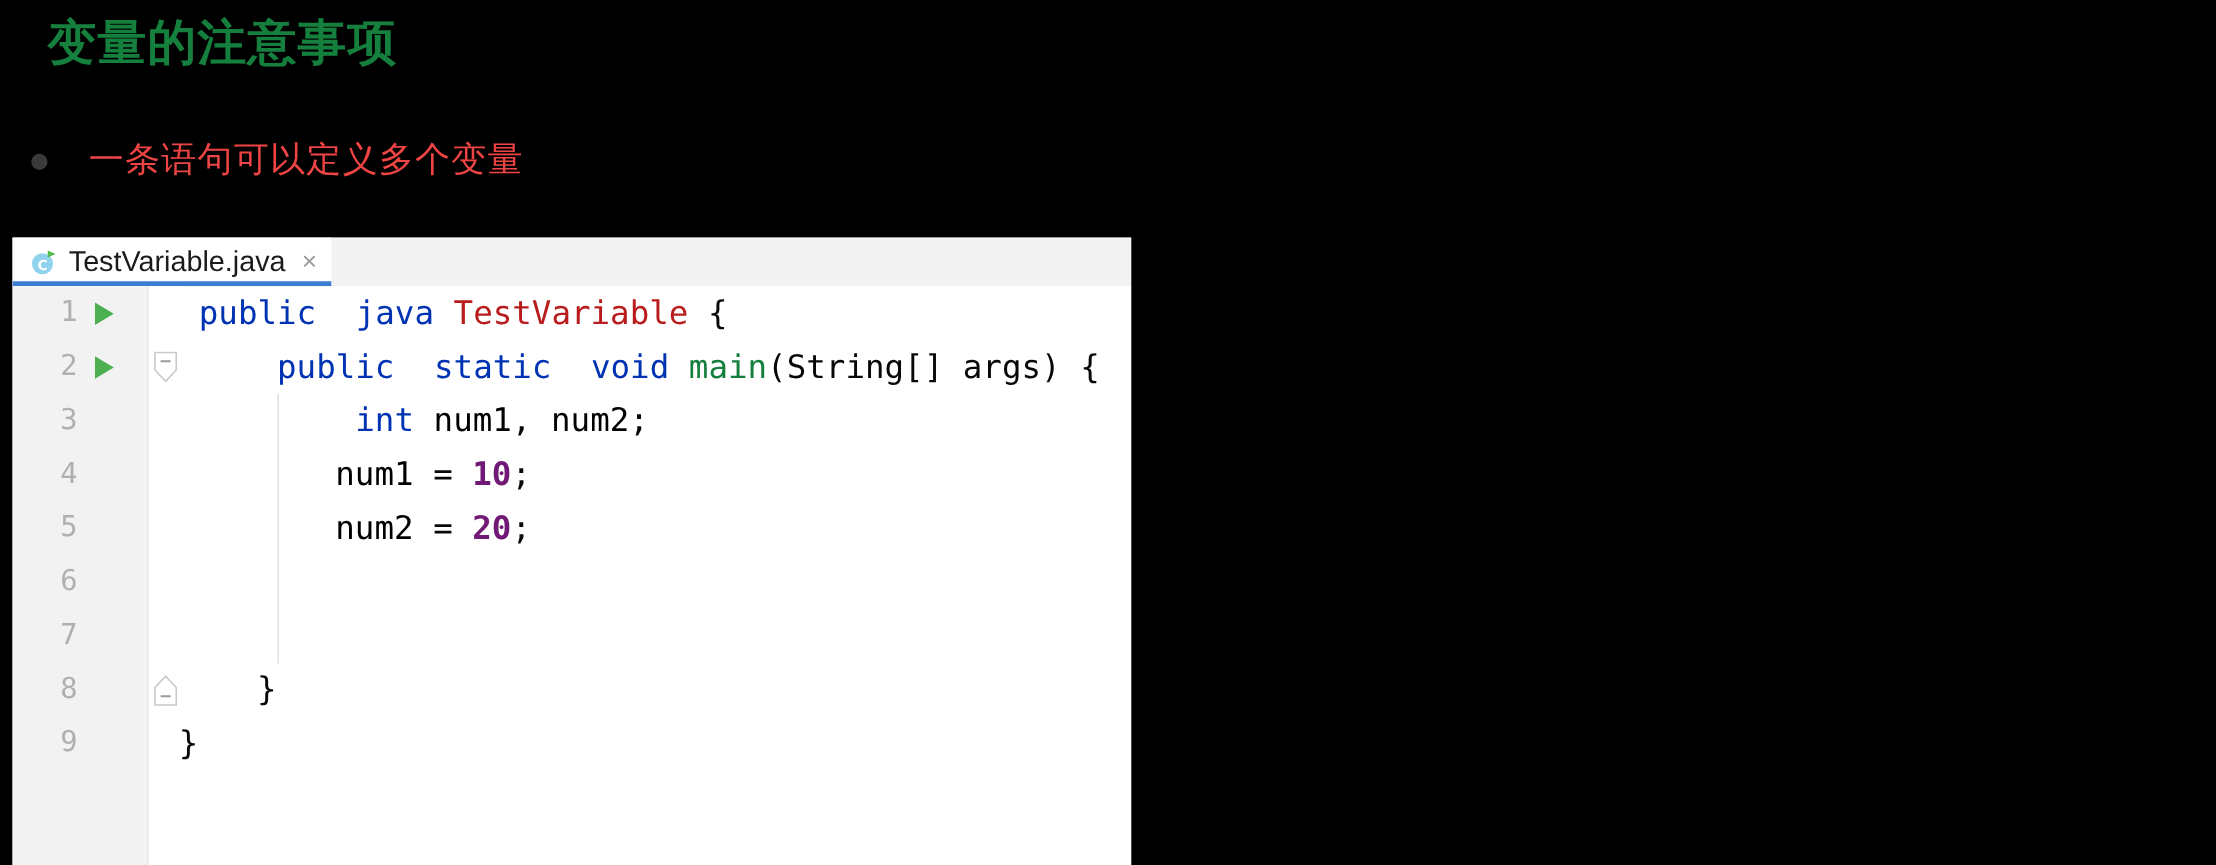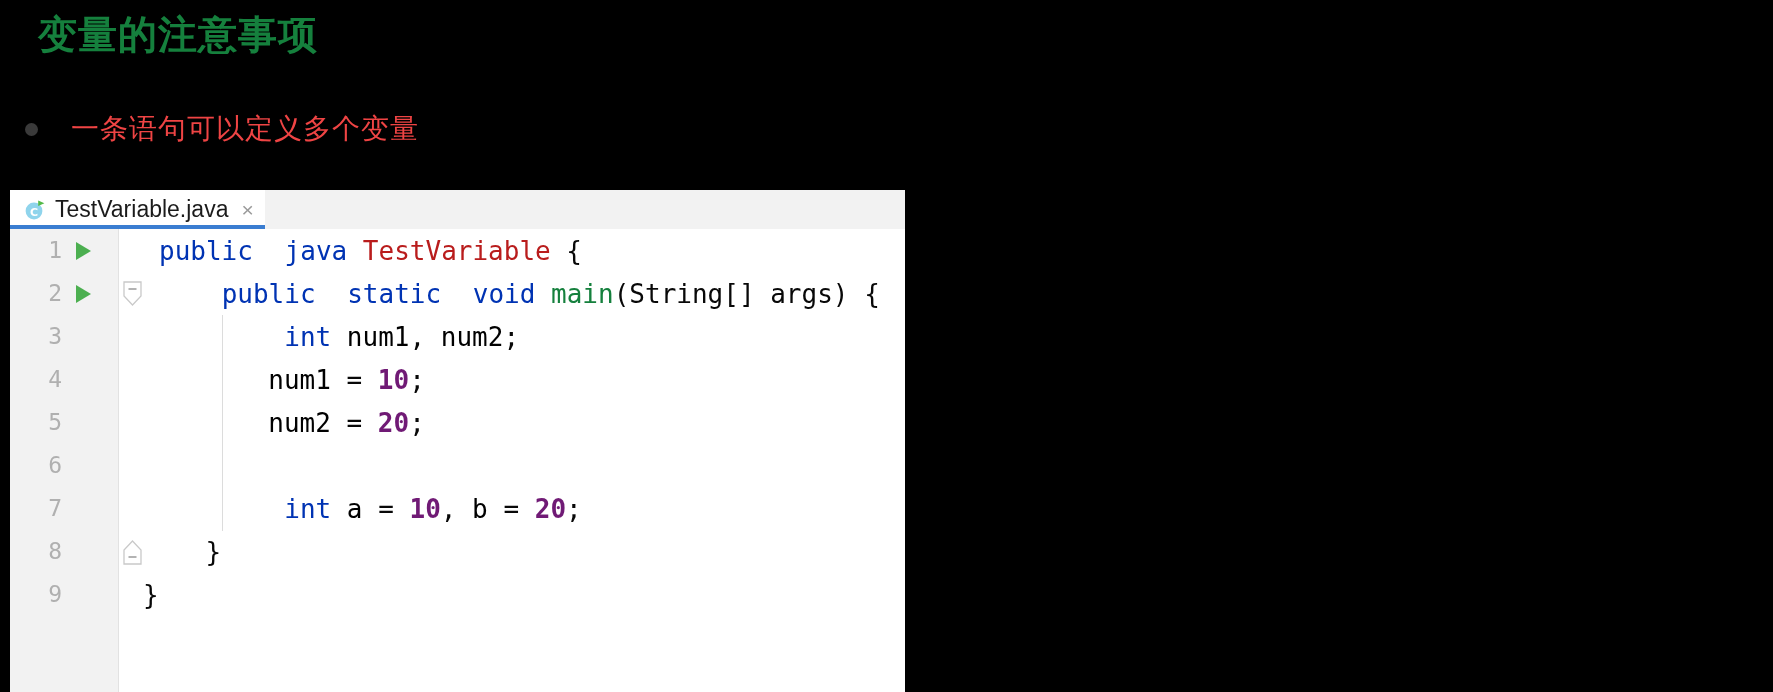--- a/index.html
+++ b/index.html
@@ -245,21 +245,20 @@
         <div class="code-line">
           <span class="ln">5</span>
           <span class="code-text"><span class="t-pln">        </span><span class="t-var">num2</span><span class="t-pln"> = </span><span class="t-num">20</span><span class="t-pln">;</span></span>
         </div>
         <div class="code-line">
           <span class="ln">6</span>
           <span class="code-text"></span>
         </div>
         <div class="code-line">
           <span class="ln">7</span>
-          <span class="code-text"><span class="t-pln">        </span><span class="t-kw">int</span><span class="t-pln"> </span><span class="t-var">a</span><span class="t-pln"> = </span><span class="t-num">10</span><span class="t-pln">, </span><span class="t-var">b</span><span class="t-pln"> = </span><span class="t-num">20</span><span class="t-pln">;</span></span>
         </div>
         <div class="code-line">
           <span class="ln">8</span>
           <span class="fold-mark"><svg width="23" height="26" viewBox="0 0 23 26">
               <path d="M3 25 h17 v-14 l-8.5 -9 L3 11 Z" fill="#ffffff" stroke="#c9c9c9" stroke-width="1.3"></path>
               <line x1="7.5" y1="18" x2="15.5" y2="18" stroke="#9a9a9a" stroke-width="1.5"></line>
             </svg></span>
           <span class="code-text"><span class="t-pln">    }</span></span>
         </div>
         <div class="code-line">

